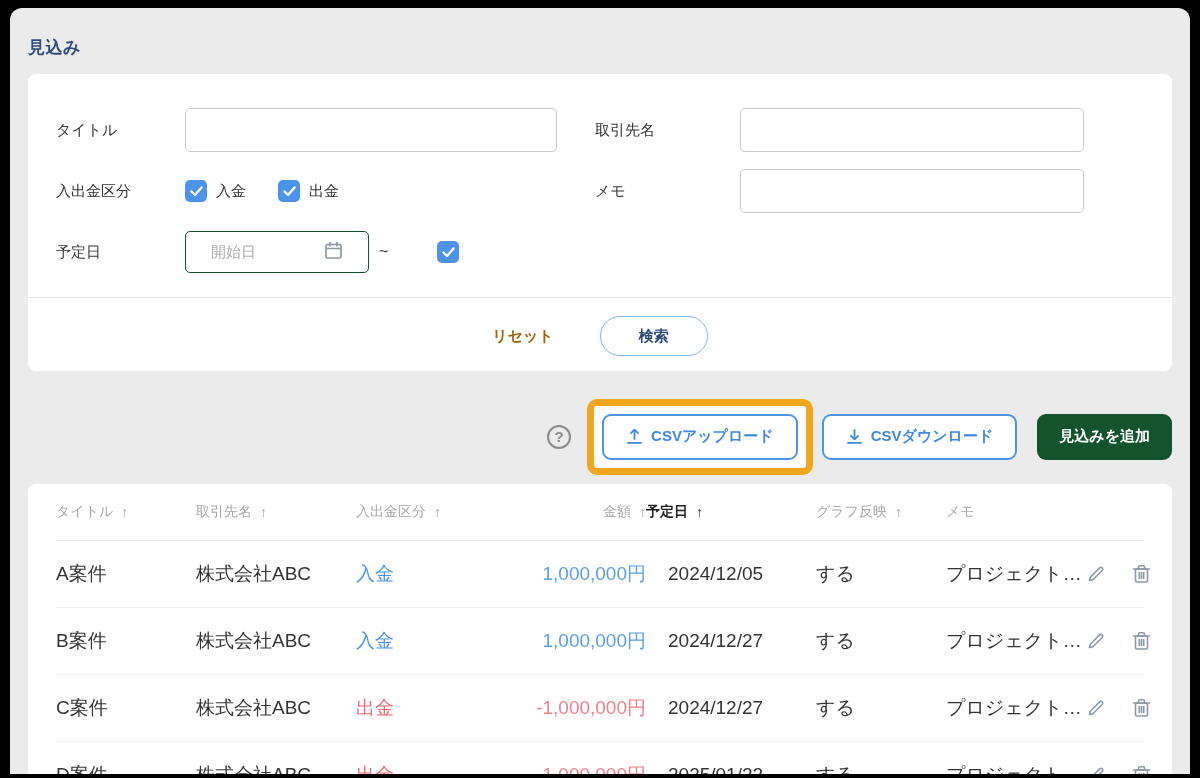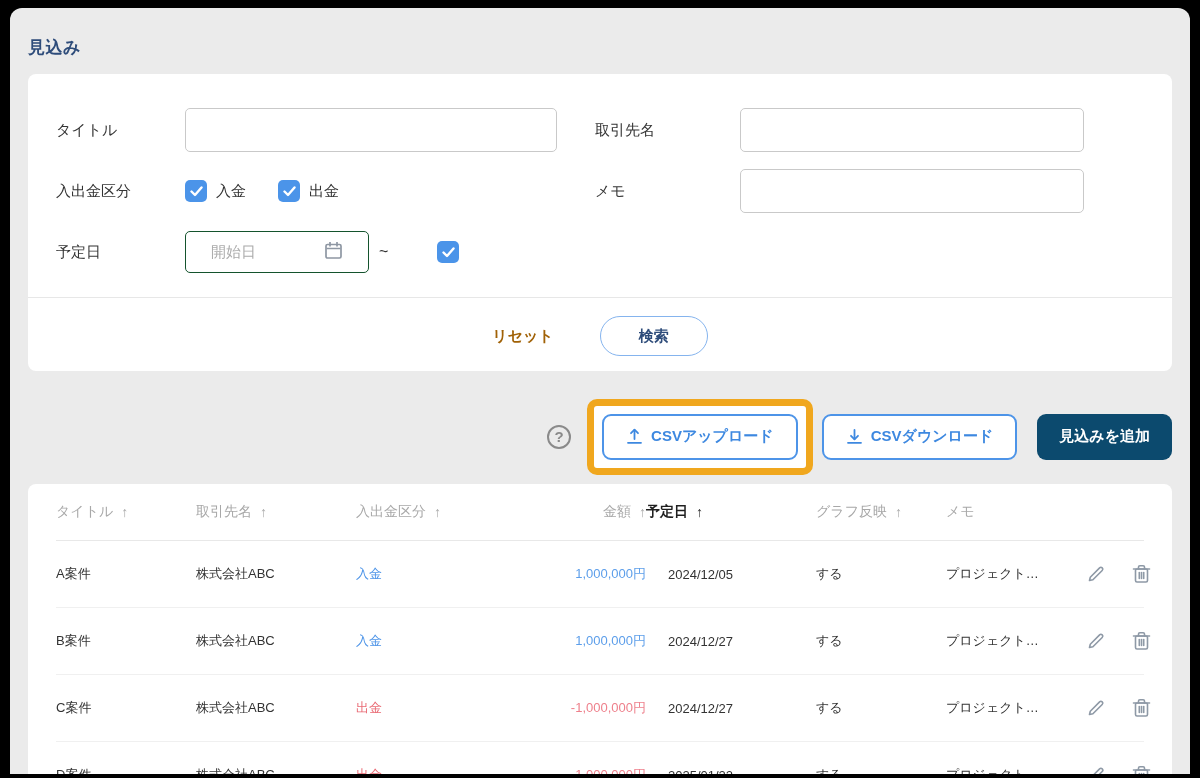--- a/index.html
+++ b/index.html
@@ -103,21 +103,21 @@
     background: #fff; border: 2px solid #4D94E8;
     color: #3D88E0; font-size: 15px; font-weight: bold;
     display: inline-flex; align-items: center; justify-content: center;
     gap: 8px; cursor: pointer; font-family: inherit; padding: 0 22px;
   }
   .btn-outline svg { display: block; }
   .csv-download { margin-left: 9px; }
   .btn-primary {
     margin-left: 20px;
     height: 46px; padding: 0 22px; border-radius: 9px;
-    background: #0c4a6e; border: none;
+    background: #14532d; border: none;
     color: #fff; font-size: 15px; font-weight: bold;
     cursor: pointer; font-family: inherit; text-align: center;
   }
   
   .table-panel {
     margin-top: 9px; background: #fff;
     border-radius: 8px 8px 0 0; padding: 0 28px;
   }
   .t-grid {
     display: grid;
@@ -127,21 +127,21 @@
   .t-header { height: 57px; border-bottom: 1px solid #E8E8E8; }
   .th {
     font-size: 14px; color: #A8A8A8; cursor: pointer;
     display: flex; align-items: center; gap: 8px;
   }
   .th.right { justify-content: flex-end; }
   .th.active { color: #1F1F1F; font-weight: bold; }
   .th.active .sort-arrow { color: #1F1F1F; }
   .sort-arrow { font-size: 14px; }
   .t-row { height: 67px; border-bottom: 1px solid #F0F0F0; }
-  .td { font-size: 13px; color: #333; }
+  .td { font-size: 19px; color: #333; }
   .td.right { text-align: right; }
   .td.pad-date { padding-left: 22px; }
   .td.memo { overflow: hidden; white-space: nowrap; }
   .type-in  { color: #4D94E8; }
   .type-out { color: #E96A74; }
   .amount-in  { color: #5C9EEA; }
   .amount-out { color: #EE808C; }
   .td.actions { display: flex; justify-content: flex-end; align-items: center; gap: 26px; }
   .icon-btn { background: none; border: none; cursor: pointer; padding: 0; display: inline-flex; }
   .icon-btn svg { display: block; }

